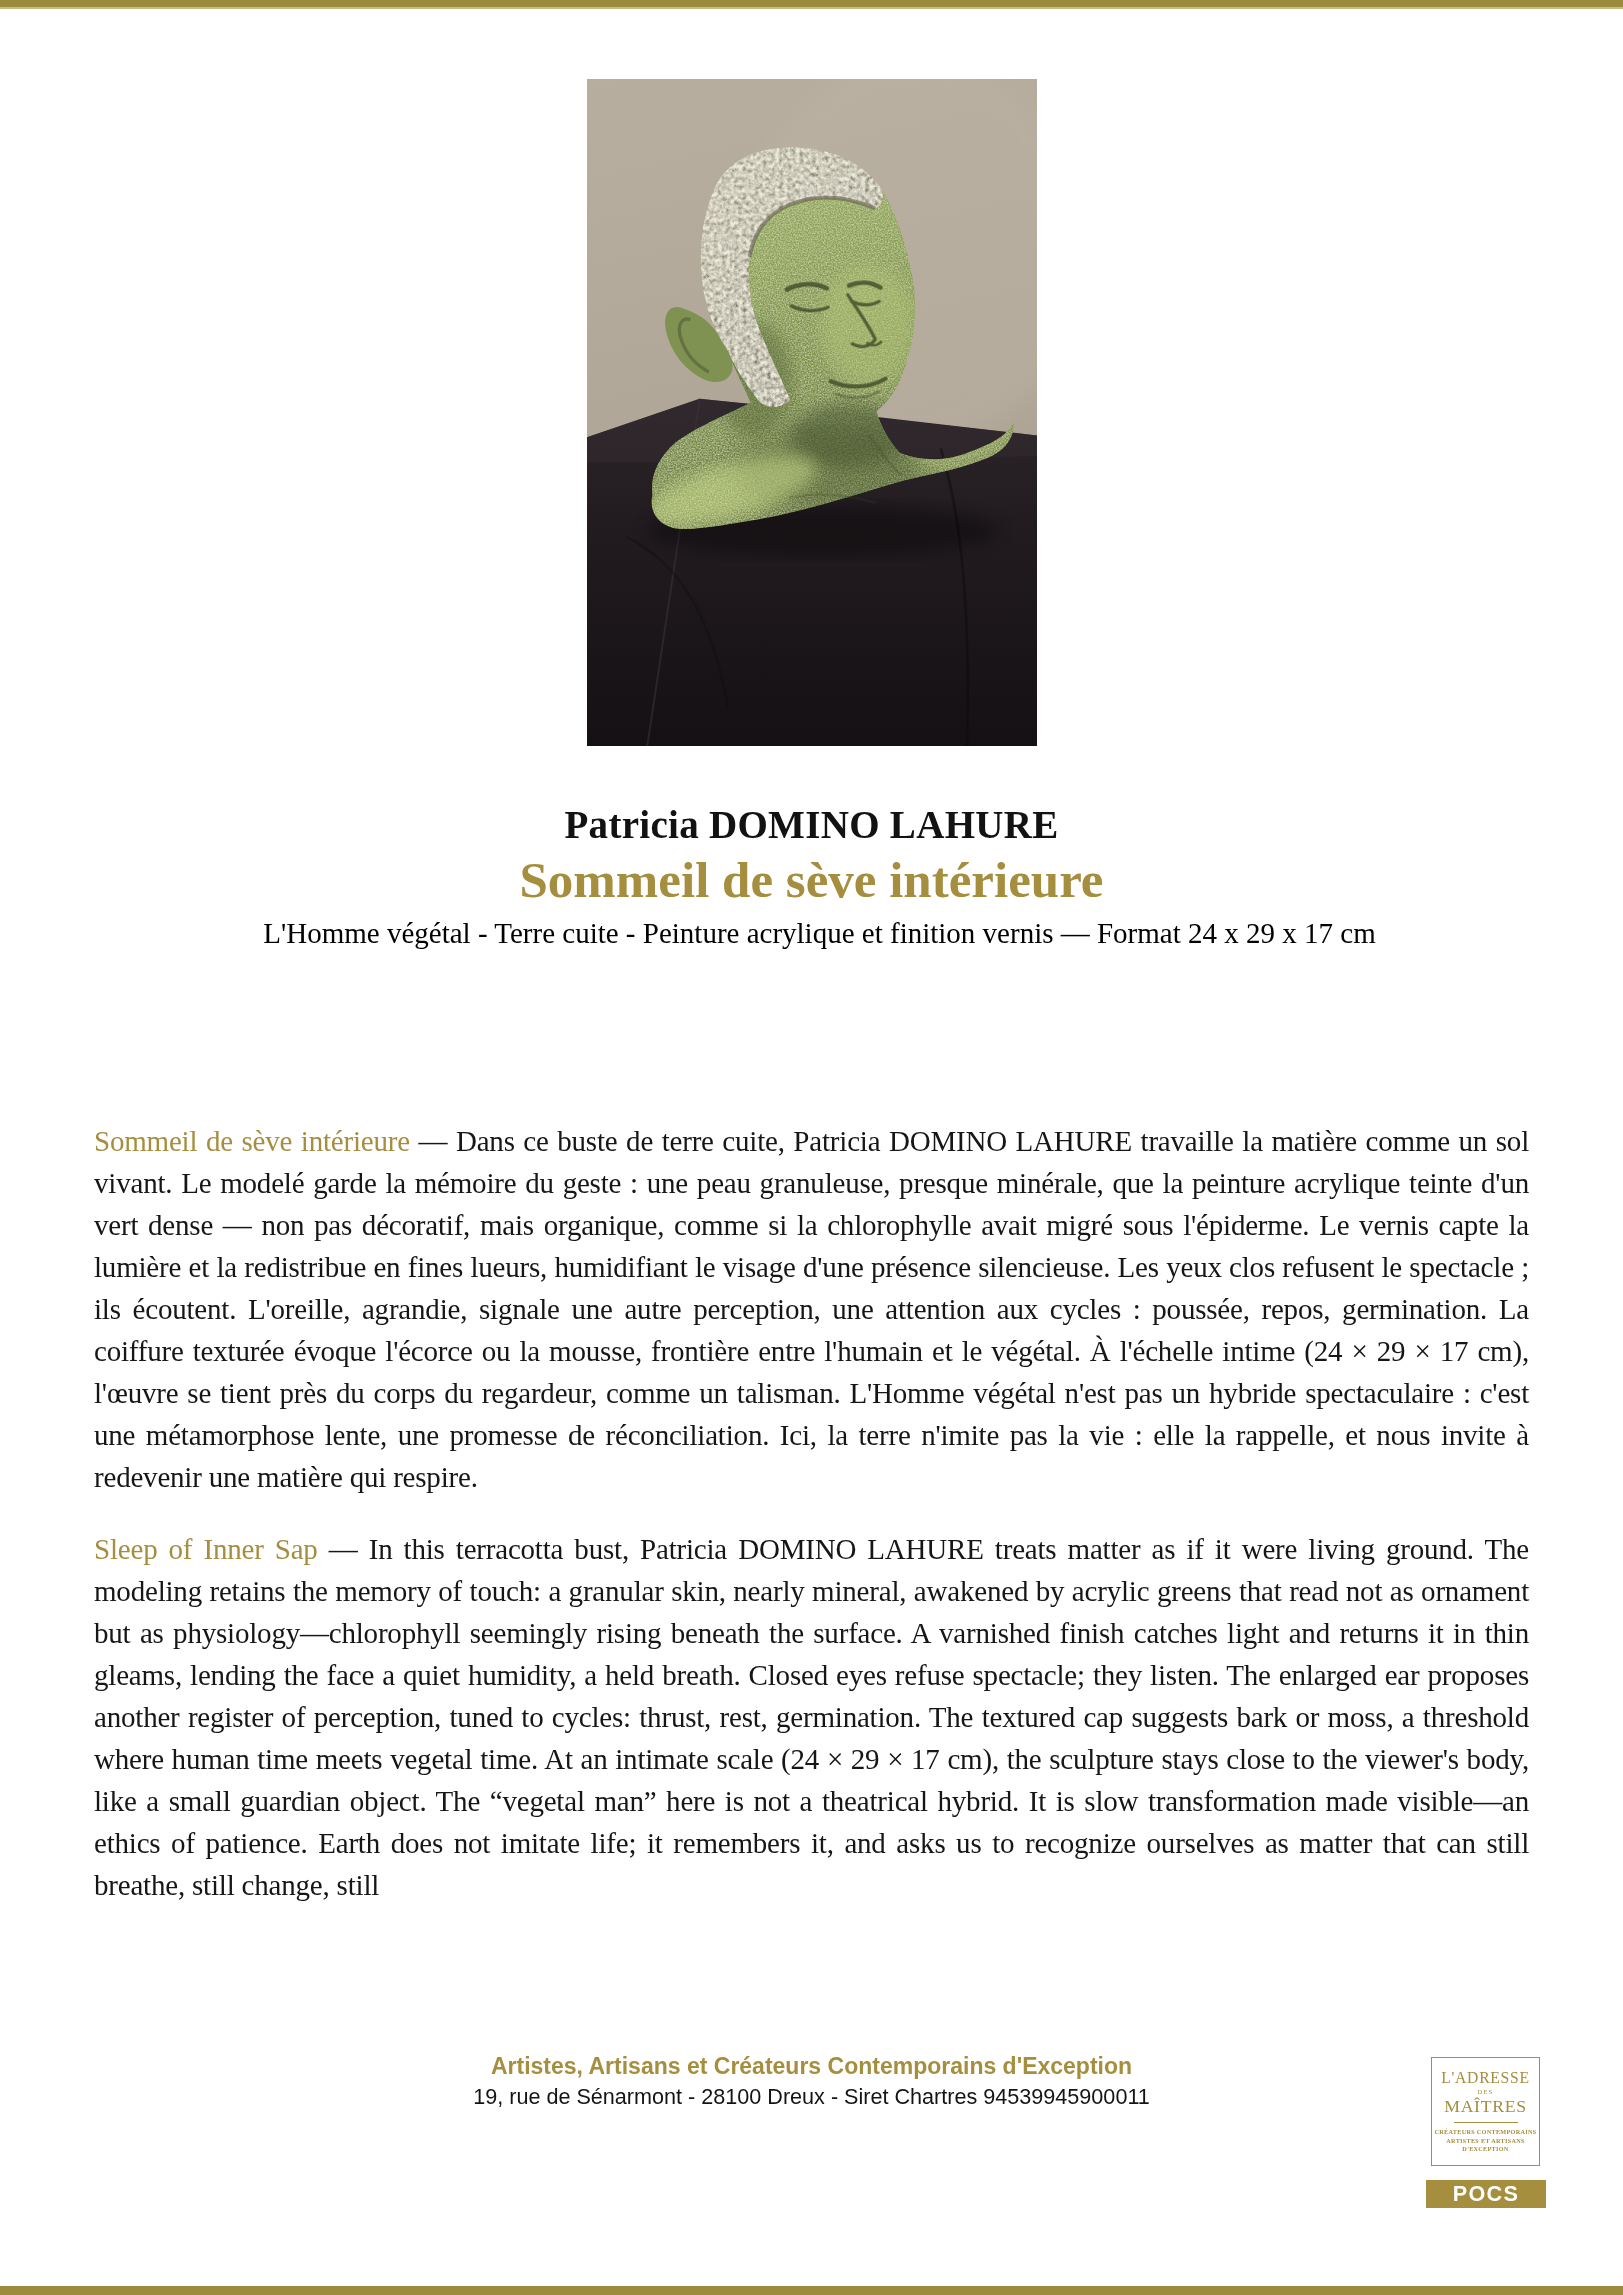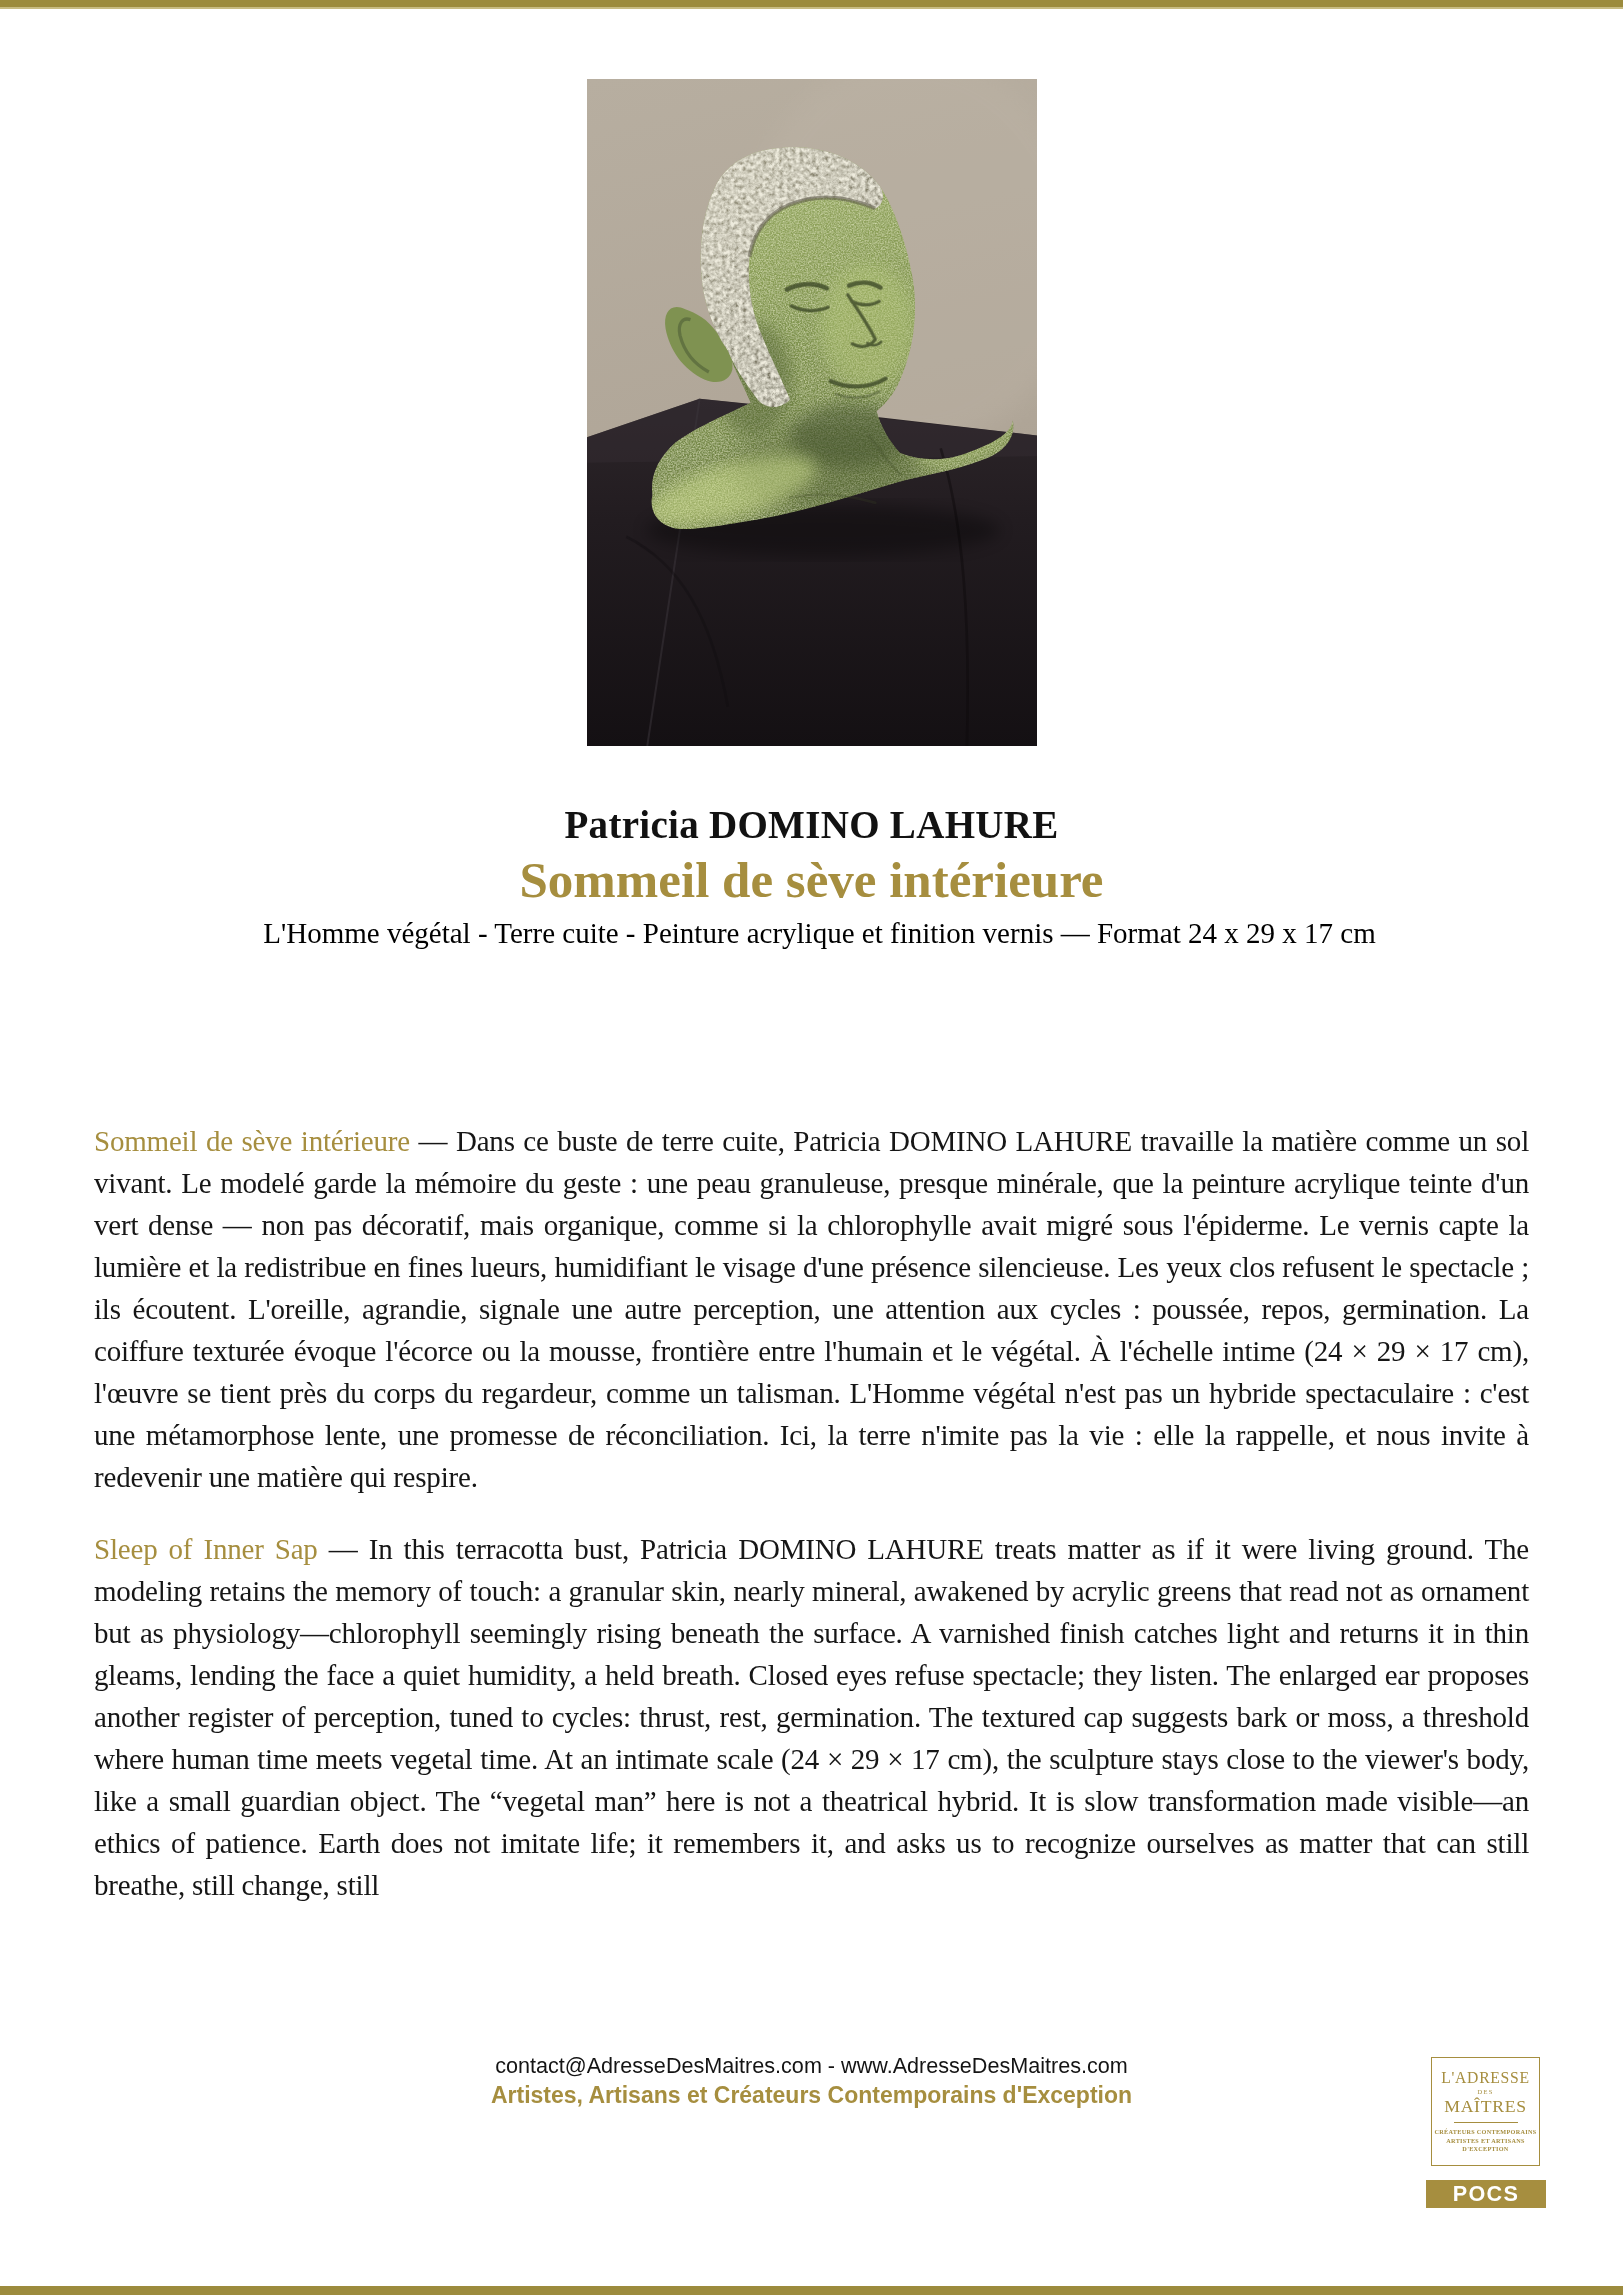--- a/index.html
+++ b/index.html
@@ -165,22 +165,22 @@
   <div class="centered artist">Patricia DOMINO LAHURE</div>
   <div class="centered title">Sommeil de sève intérieure</div>
   <div class="centered materials">L'Homme végétal - Terre cuite - Peinture acrylique et finition vernis — Format 24 x 29 x 17 cm</div>
 
   <div class="text-col">
     <p><span class="lead">Sommeil de sève intérieure</span><span> — Dans ce buste de terre cuite, Patricia DOMINO LAHURE travaille la matière comme un sol vivant. Le modelé garde la mémoire du geste : une peau granuleuse, presque minérale, que la peinture acrylique teinte d'un vert dense — non pas décoratif, mais organique, comme si la chlorophylle avait migré sous l'épiderme. Le vernis capte la lumière et la redistribue en fines lueurs, humidifiant le visage d'une présence silencieuse. Les yeux clos refusent le spectacle ; ils écoutent. L'oreille, agrandie, signale une autre perception, une attention aux cycles : poussée, repos, germination. La coiffure texturée évoque l'écorce ou la mousse, frontière entre l'humain et le végétal. À l'échelle intime (24 × 29 × 17 cm), l'œuvre se tient près du corps du regardeur, comme un talisman. L'Homme végétal n'est pas un hybride spectaculaire : c'est une métamorphose lente, une promesse de réconciliation. Ici, la terre n'imite pas la vie : elle la rappelle, et nous invite à redevenir une matière qui respire.</span></p>
     <p><span class="lead">Sleep of Inner Sap</span><span> — In this terracotta bust, Patricia DOMINO LAHURE treats matter as if it were living ground. The modeling retains the memory of touch: a granular skin, nearly mineral, awakened by acrylic greens that read not as ornament but as physiology—chlorophyll seemingly rising beneath the surface. A varnished finish catches light and returns it in thin gleams, lending the face a quiet humidity, a held breath. Closed eyes refuse spectacle; they listen. The enlarged ear proposes another register of perception, tuned to cycles: thrust, rest, germination. The textured cap suggests bark or moss, a threshold where human time meets vegetal time. At an intimate scale (24 × 29 × 17 cm), the sculpture stays close to the viewer's body, like a small guardian object. The “vegetal man” here is not a theatrical hybrid. It is slow transformation made visible—an ethics of patience. Earth does not imitate life; it remembers it, and asks us to recognize ourselves as matter that can still breathe, still change, still</span></p>
   </div>
 
   <div class="footer-block">
-    <div class="f-dark">contact@AdresseDesMaitres.com - www.AdresseDesMaitres.com</div>
     <div class="f-gold">Artistes, Artisans et Créateurs Contemporains d'Exception</div>
+    <div class="f-dark">19, rue de Sénarmont - 28100 Dreux - Siret Chartres 94539945900011</div>
   </div>
 
   <div class="logo-box">
     <div class="logo-l1">L'ADRESSE</div>
     <div class="logo-l2">DES</div>
     <div class="logo-l3">MAÎTRES</div>
     <div class="logo-rule"></div>
     <div class="logo-sm">CRÉATEURS CONTEMPORAINS</div>
     <div class="logo-sm">ARTISTES ET ARTISANS</div>
     <div class="logo-sm">D'EXCEPTION</div>

